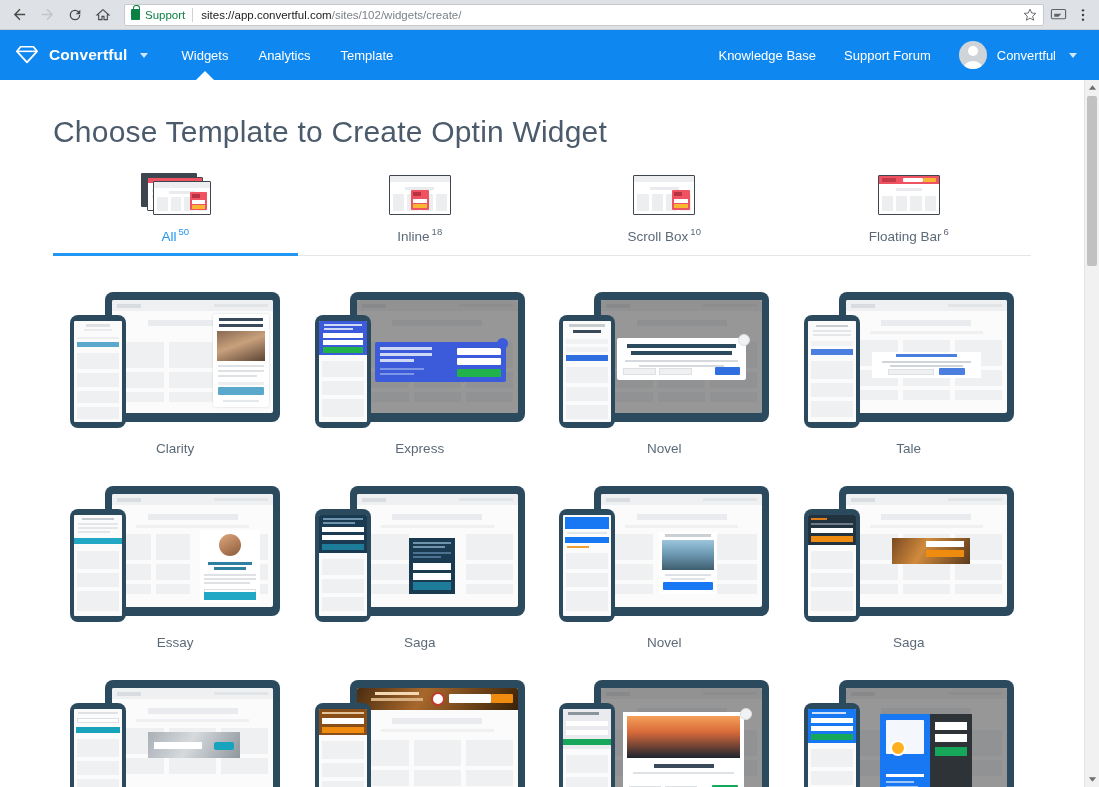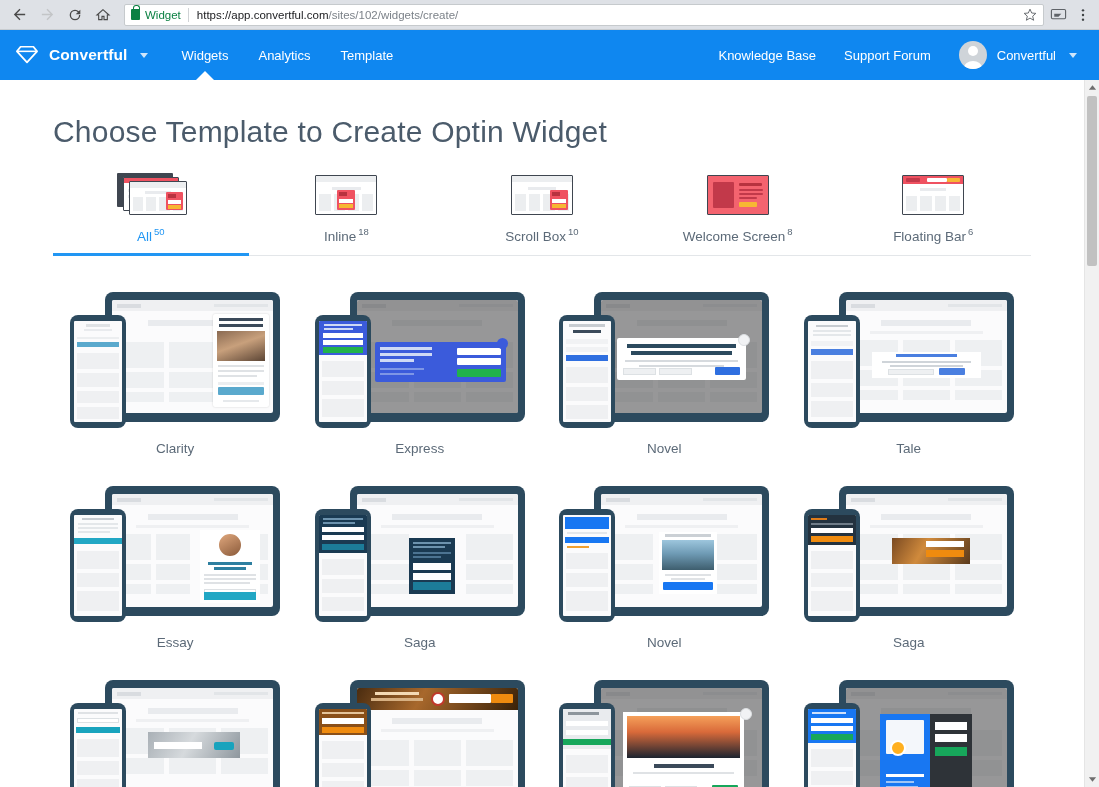--- a/index.html
+++ b/index.html
@@ -322,24 +322,24 @@
     </div>
     <div class="nav-btn">
       <svg width="16" height="16" viewBox="0 0 24 24">
         <path d="M12 4L3 12h2.5v7h5v-5h3v5h5v-7H21z" fill="none" stroke="#4a4a4a" stroke-width="1.7"></path>
       </svg>
     </div>
   </div>
 
   <div class="omnibox">
     <span class="lock-icon"></span>
-    <span class="secure-label">Widget</span>
+    <span class="secure-label">Support</span>
     <span class="omni-sep"></span>
     <span class="url">
-      <span class="u-strong">https://app.convertful.com</span><span class="u-dim">/sites/102/widgets/create/</span>
+      <span class="u-strong">sites://app.convertful.com</span><span class="u-dim">/sites/102/widgets/create/</span>
     </span>
     <span class="omni-right">
       <svg width="14" height="14" viewBox="0 0 24 24">
         <path d="M12 17.3l-6.2 3.7 1.6-7L2 9.2l7.1-.6L12 2l2.9 6.6 7.1.6-5.4 4.8 1.6 7z" fill="none" stroke="#5f6368" stroke-width="1.6"></path>
       </svg>
     </span>
   </div>
 
   <div class="chrome-right">
     <svg width="17" height="17" viewBox="0 0 24 24">
@@ -471,37 +471,20 @@
               </div>
             </div>
           </div>
         </div>
         <div class="tt-label">
           <span>Scroll Box</span><span class="tt-count">10</span>
         </div>
       </div>
 
 
-      <div class="type-tab">
-        <div class="tt-thumb">
-          <div class="thumb-stack">
-            <div class="tk" style="left:11px;top:4px;width:62px;height:40px;background:#f4636f;border:1.6px solid #3f4650;">
-              <div class="tk-darkred" style="position:absolute;left:5px;top:6px;width:21px;height:26px;"></div>
-              <div class="tk-line" style="left:31px;top:7px;width:23px;height:3px;background:#b8323f;"></div>
-              <div class="tk-line" style="left:31px;top:13px;width:24px;"></div>
-              <div class="tk-line" style="left:31px;top:17px;width:24px;"></div>
-              <div class="tk-line" style="left:31px;top:21px;width:18px;"></div>
-              <div class="tk-orange" style="left:31px;top:26px;width:18px;height:5px;"></div>
-            </div>
-          </div>
-        </div>
-        <div class="tt-label">
-          <span>Welcome Screen</span><span class="tt-count">8</span>
-        </div>
-      </div>
 
       <div class="type-tab">
         <div class="tt-thumb">
           <div class="thumb-stack">
             <div class="tk frame" style="left:11px;top:4px;width:62px;height:40px;">
               <div style="position:absolute;top:0;left:0;right:0;height:8px;background:#ef5261;"></div>
               <div class="tk-darkred" style="position:absolute;left:3px;top:2px;width:14px;height:4px;"></div>
               <div class="tk-white" style="left:24px;top:2px;width:20px;height:4px;"></div>
               <div class="tk-orange" style="right:3px;top:2px;width:13px;height:4px;"></div>
               <div class="tk-rows" style="top:12px">

